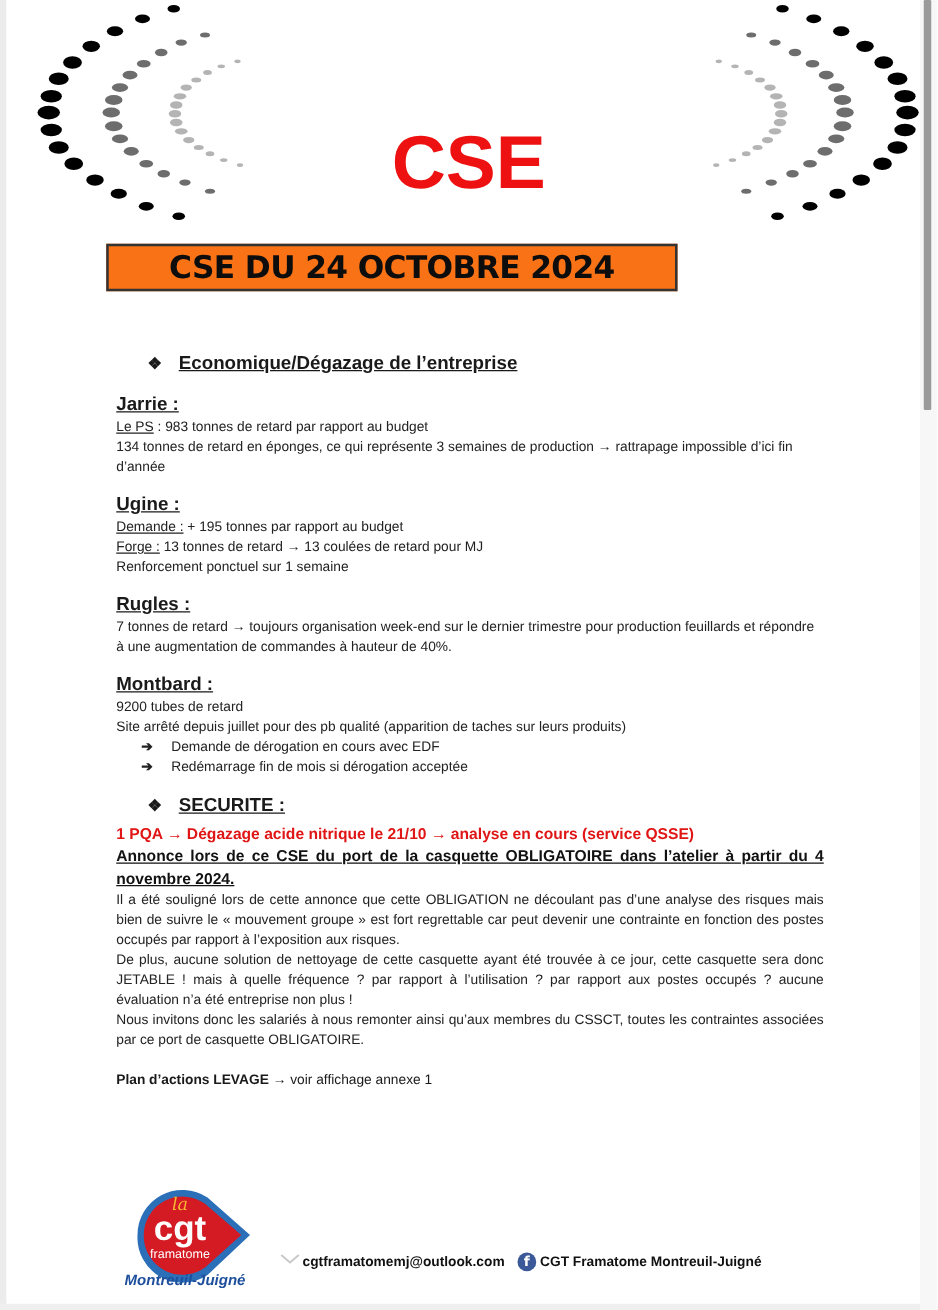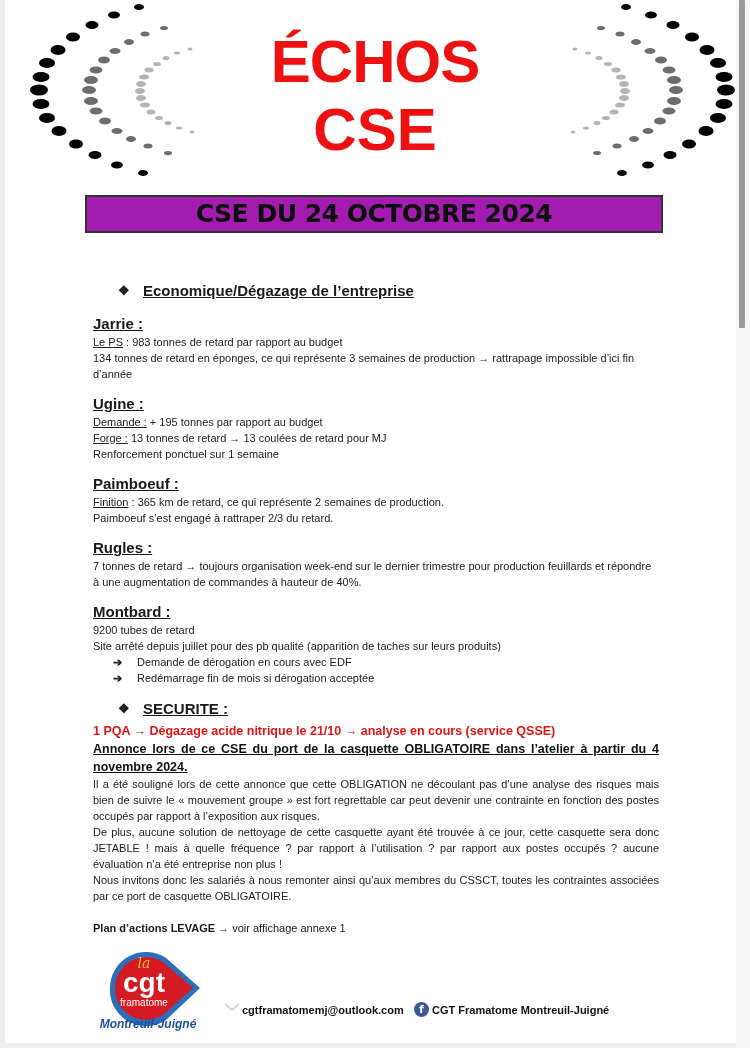--- a/index.html
+++ b/index.html
@@ -11,21 +11,21 @@
   .scrollbar-thumb { position: absolute; right: 5px; top: 0; width: 6px; height: 328px; background: #9a9a9a; border-radius: 1px; }
 
   .arcs { position: absolute; top: 0; width: 200px; height: 185px; }
   .arcs.left { left: 20px; }
   .arcs.right { left: 545px; }
 
   .title { position: absolute; left: 230px; width: 290px; text-align: center; color: #ee1111; font-weight: bold; font-family: "Liberation Sans", sans-serif; }
   .title.l1 { top: 28px; font-size: 60px; line-height: 68px; letter-spacing: -1px; }
   .title.l2 { top: 96px; font-size: 60px; line-height: 68px; }
 
-  .banner { position: absolute; left: 85px; top: 195px; width: 578px; height: 38px; background: #a21caf; border: 2px solid #333; text-align: center; font-weight: bold; font-size: 25px; line-height: 34px; color: #0d0d0d; font-family: "DejaVu Sans", sans-serif; letter-spacing: -0.5px; }
+  .banner { position: absolute; left: 85px; top: 195px; width: 457px; height: 38px; background: #f97316; border: 2px solid #333; text-align: center; font-weight: bold; font-size: 25px; line-height: 34px; color: #0d0d0d; font-family: "DejaVu Sans", sans-serif; letter-spacing: -0.5px; }
 
   .content { position: absolute; left: 93px; top: 280px; width: 566px; font-family: "Liberation Sans", sans-serif; }
   .section-title { position: relative; padding-left: 25px; font-size: 15px; font-weight: bold; line-height: 22px; color: #1a1a1a; }
   .section-title .diamond { position: absolute; left: 0; top: 0; font-size: 13px; }
   .section-title .u { text-decoration: underline; }
   .section-title.first { margin-left: 25px; }
   .section-title.second { margin-left: 25px; margin-top: 8px; }
 
   .site { margin-top: 10px; }
   .site-name { font-size: 15px; font-weight: bold; text-decoration: underline; line-height: 20px; margin-top: 12px; }
@@ -158,21 +158,20 @@
         <ellipse cx="125" cy="105" rx="5" ry="2.5"></ellipse>
         <ellipse cx="131" cy="112" rx="4.5" ry="2.5"></ellipse>
         <ellipse cx="139" cy="118" rx="4" ry="2"></ellipse>
         <ellipse cx="148" cy="123" rx="3.5" ry="2"></ellipse>
         <ellipse cx="159" cy="128" rx="3" ry="1.5"></ellipse>
         <ellipse cx="172" cy="132" rx="2.5" ry="1.5"></ellipse>
       </g>
     </g>
   </svg>
 
-  <div class="title l1">ÉCHOS</div>
   <div class="title l2">CSE</div>
 
   <div class="banner">CSE DU 24 OCTOBRE 2024</div>
 
   <div class="content">
     <div class="section-title first">
       <span class="diamond">❖</span>
       <span class="u">Economique/Dégazage de l’entreprise</span>
     </div>
 
@@ -182,25 +181,20 @@
       <div class="line">134 tonnes de retard en éponges, ce qui représente 3 semaines de production → rattrapage impossible d’ici fin d’année</div>
     </div>
 
     <div class="site">
       <div class="site-name">Ugine :</div>
       <div class="line"><span class="u">Demande :</span><span> + 195 tonnes par rapport au budget</span></div>
       <div class="line"><span class="u">Forge :</span><span> 13 tonnes de retard → 13 coulées de retard pour MJ</span></div>
       <div class="line">Renforcement ponctuel sur 1 semaine</div>
     </div>
 
-    <div class="site">
-      <div class="site-name">Paimboeuf :</div>
-      <div class="line"><span class="u">Finition</span><span> : 365 km de retard, ce qui représente 2 semaines de production.</span></div>
-      <div class="line">Paimboeuf s’est engagé à rattraper 2/3 du retard.</div>
-    </div>
 
     <div class="site">
       <div class="site-name">Rugles :</div>
       <div class="line">7 tonnes de retard → toujours organisation week-end sur le dernier trimestre pour production feuillards et répondre à une augmentation de commandes à hauteur de 40%.</div>
     </div>
 
     <div class="site">
       <div class="site-name">Montbard :</div>
       <div class="line">9200 tubes de retard</div>
       <div class="line">Site arrêté depuis juillet pour des pb qualité (apparition de taches sur leurs produits)</div>

